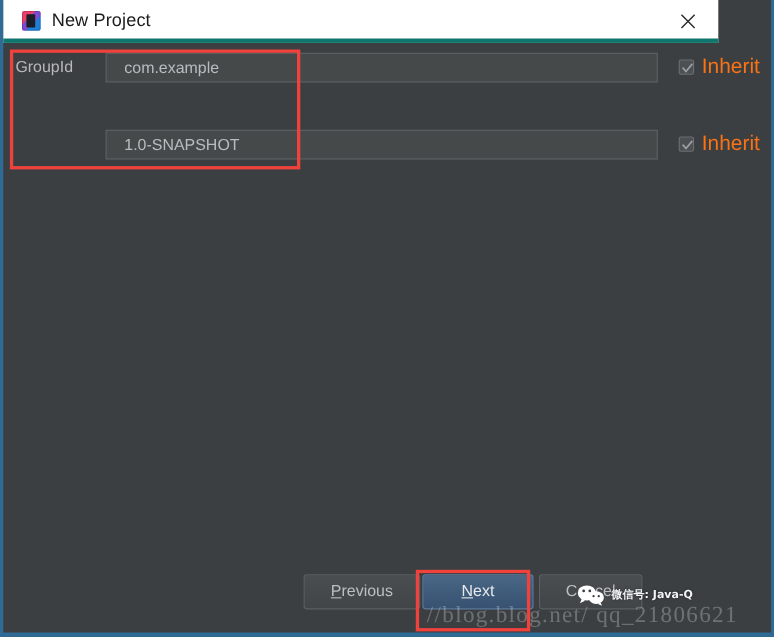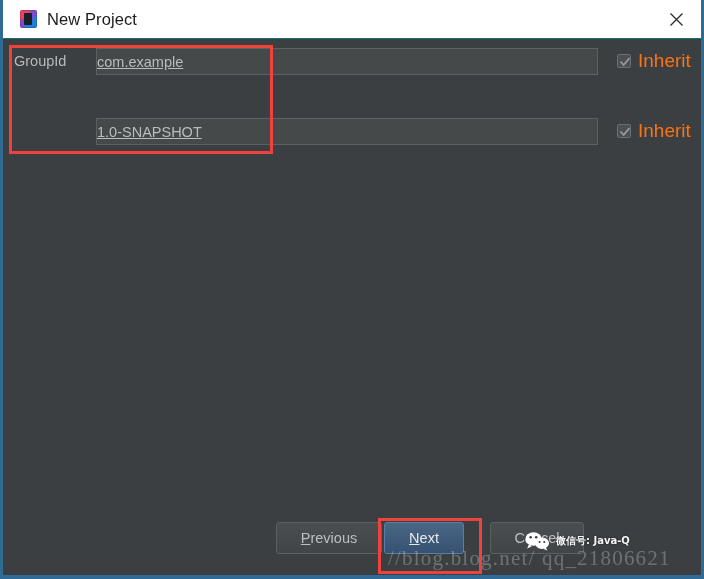--- a/index.html
+++ b/index.html
@@ -25,24 +25,24 @@
     border-right: 3px solid #2f6b94;
     border-bottom: 4px solid #2f6b94;
     overflow: hidden;
   }
 
   
   #titlebar {
     position: absolute;
     left: -3px;
     top: 0;
-    width: 704px;
+    width: 653px;
     height: 39px;
     background: #ffffff;
-    border-bottom: 1px solid #0f766e;
+    border-bottom: 4px solid #0f766e;
     box-sizing: border-box;
   }
   #app-icon {
     position: absolute;
     left: 20px;
     top: 10px;
     width: 17px;
     height: 18px;
     border-radius: 2px;
     background:
@@ -114,23 +114,22 @@
     left: 93px;
     width: 502px;
     height: 27px;
     box-sizing: border-box;
     background: #45494a;
     border: 1px solid #5c6164;
     border-radius: 0;
     color: #b9bcbe;
     font-family: "Liberation Sans", sans-serif;
     font-size: 14.5px;
-    padding: 0 0;
+    padding: 0 16px;
     outline: none;
-    text-decoration: underline;
   }
   .field-input.focused {
     background: #45494a;
     border: 2px solid #5989b8;
     box-shadow: 0 0 0 1px rgba(89,137,184,0.25);
   }
 
   
   .inherit-wrap {
     position: absolute;
@@ -208,21 +207,21 @@
     background: linear-gradient(180deg, #4a4e50 0%, #414547 100%);
     border: 1px solid #5b6063;
     color: #bcbfc1;
   }
   .btn-default {
     background: linear-gradient(180deg, #4a6785 0%, #365171 100%);
     border: 1px solid #5b7ea5;
     color: #e6e9ec;
   }
   #btn-previous { left: 273px; width: 106px; }
-  #btn-next     { left: 381px; width: 80px; }
+  #btn-next     { left: 381px; width: 101px; }
   #btn-cancel   { left: 487px; width: 94px; }
   .mnemonic { text-decoration: underline; }
 
   
   #wm-url {
     position: absolute;
     left: 385px;
     top: 546px;
     font-family: "Liberation Serif", serif;
     font-size: 21px;

